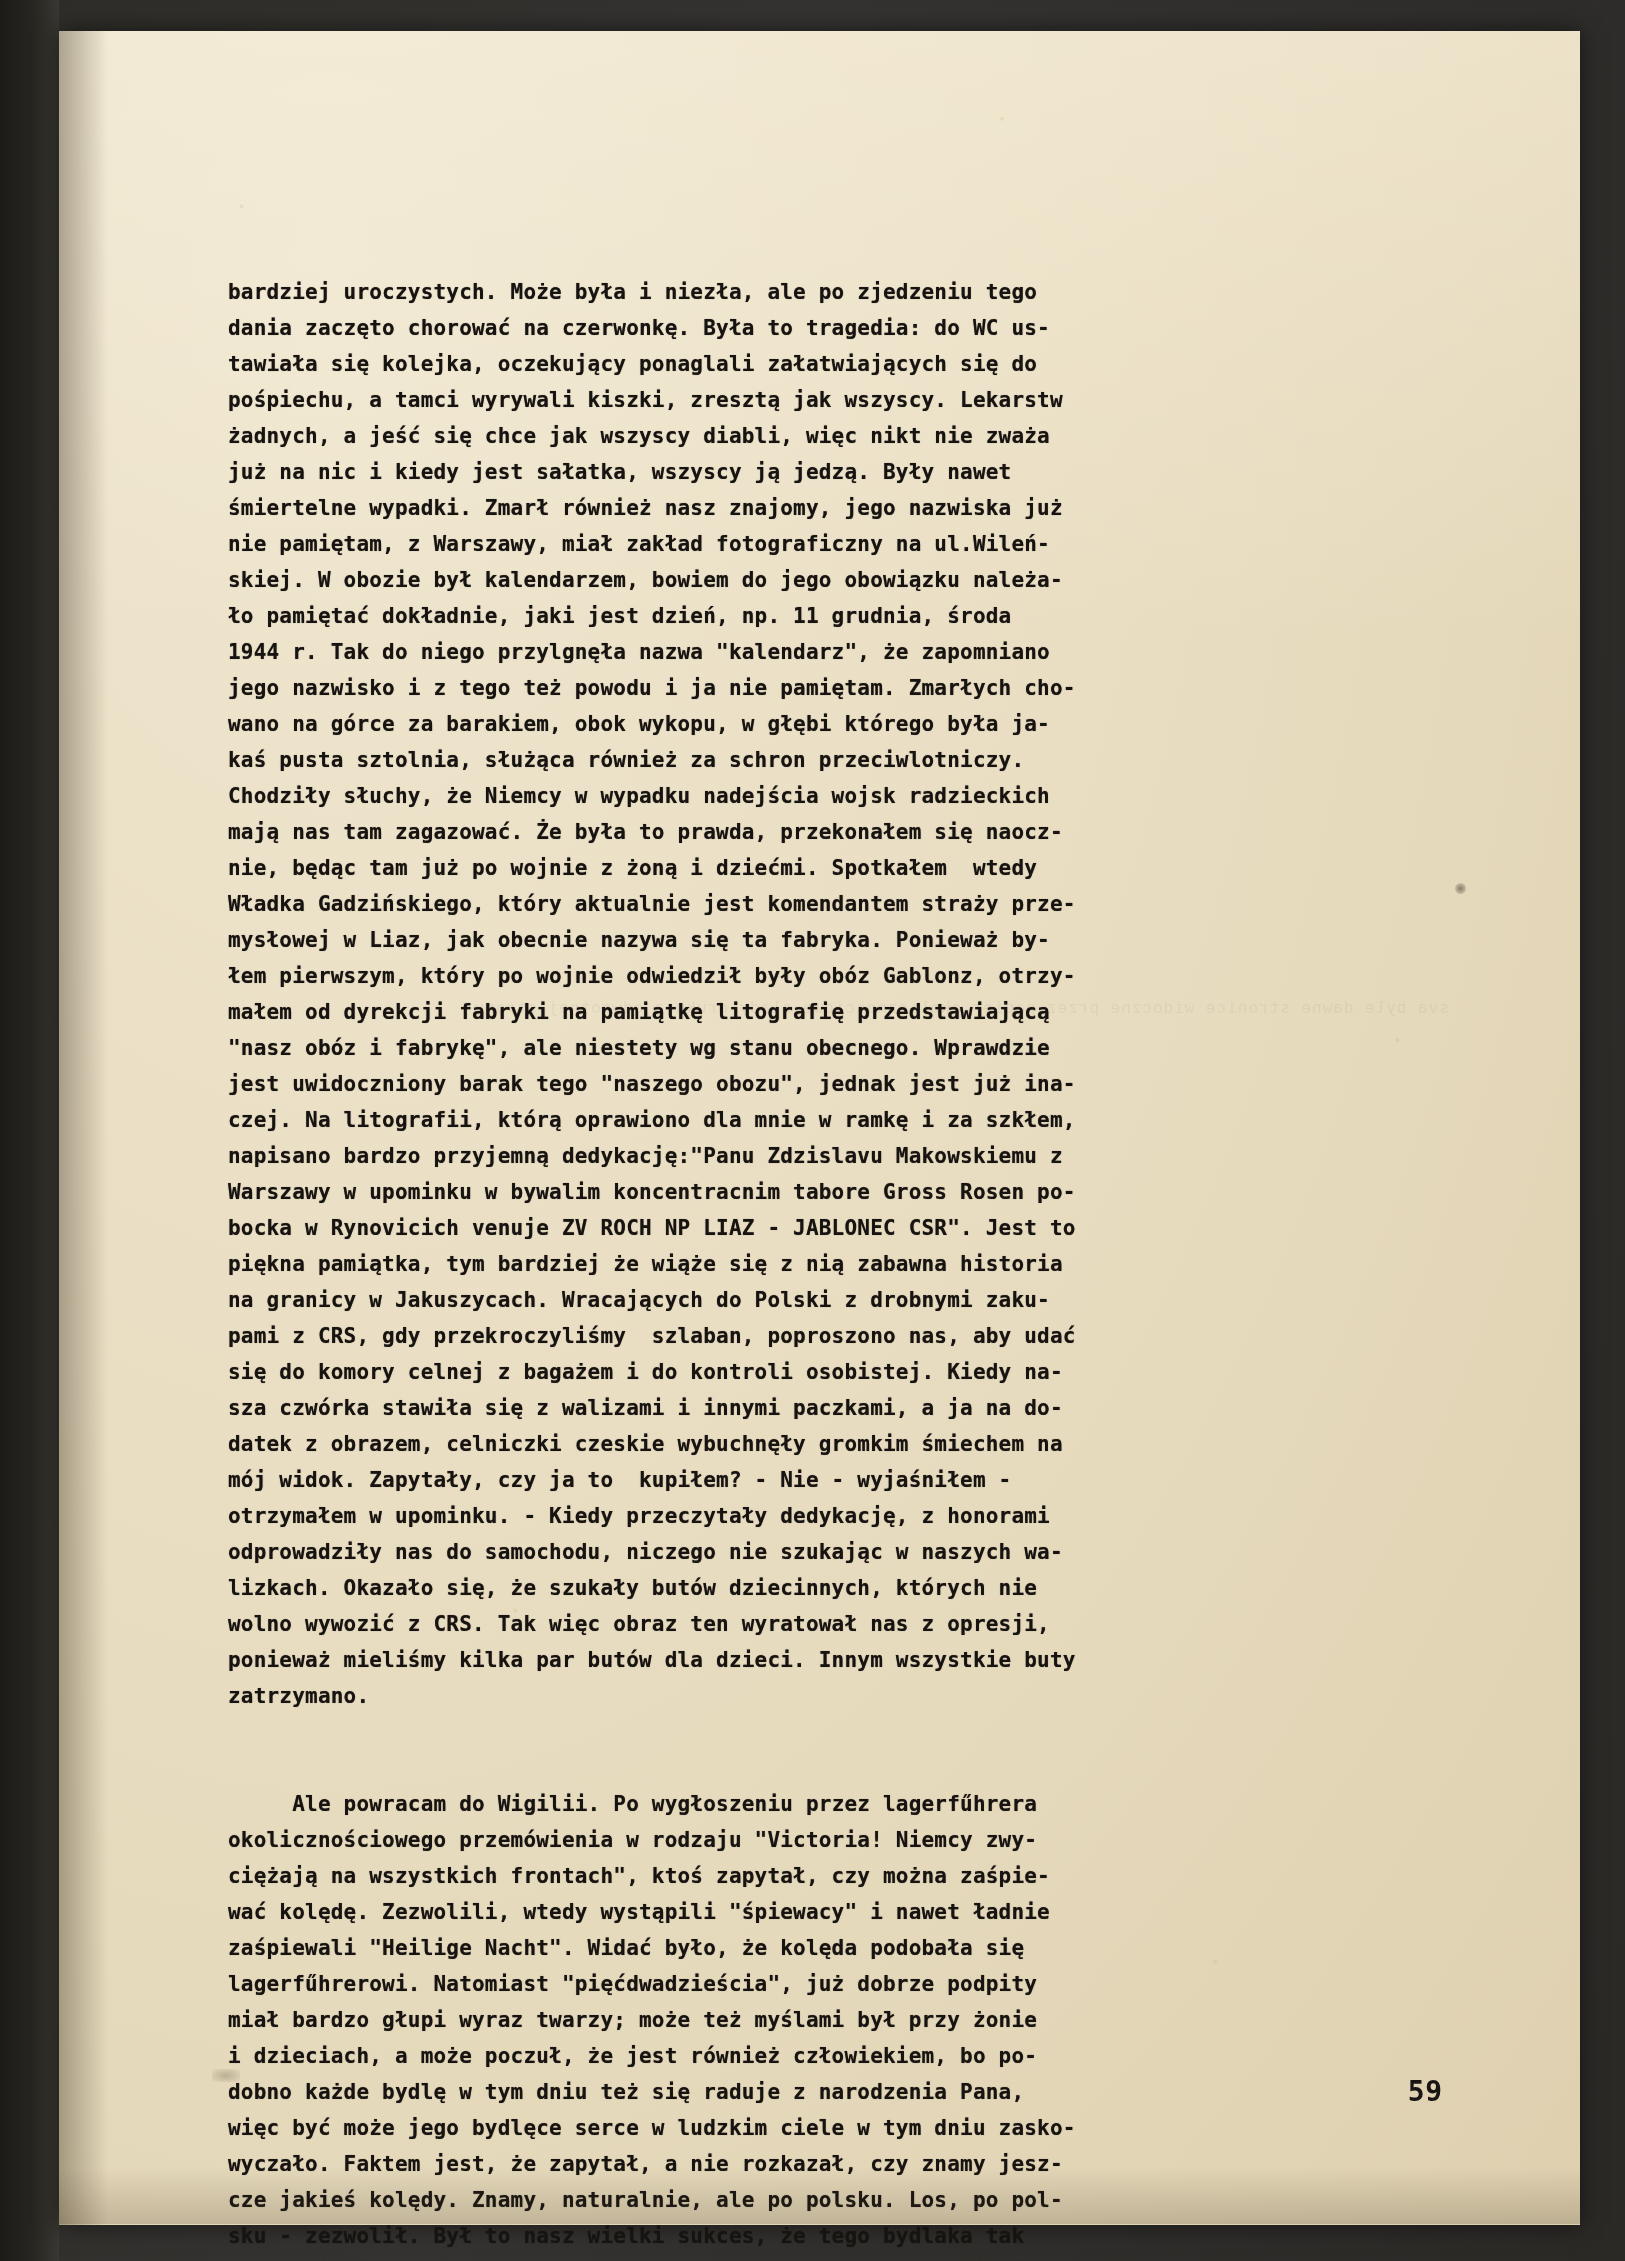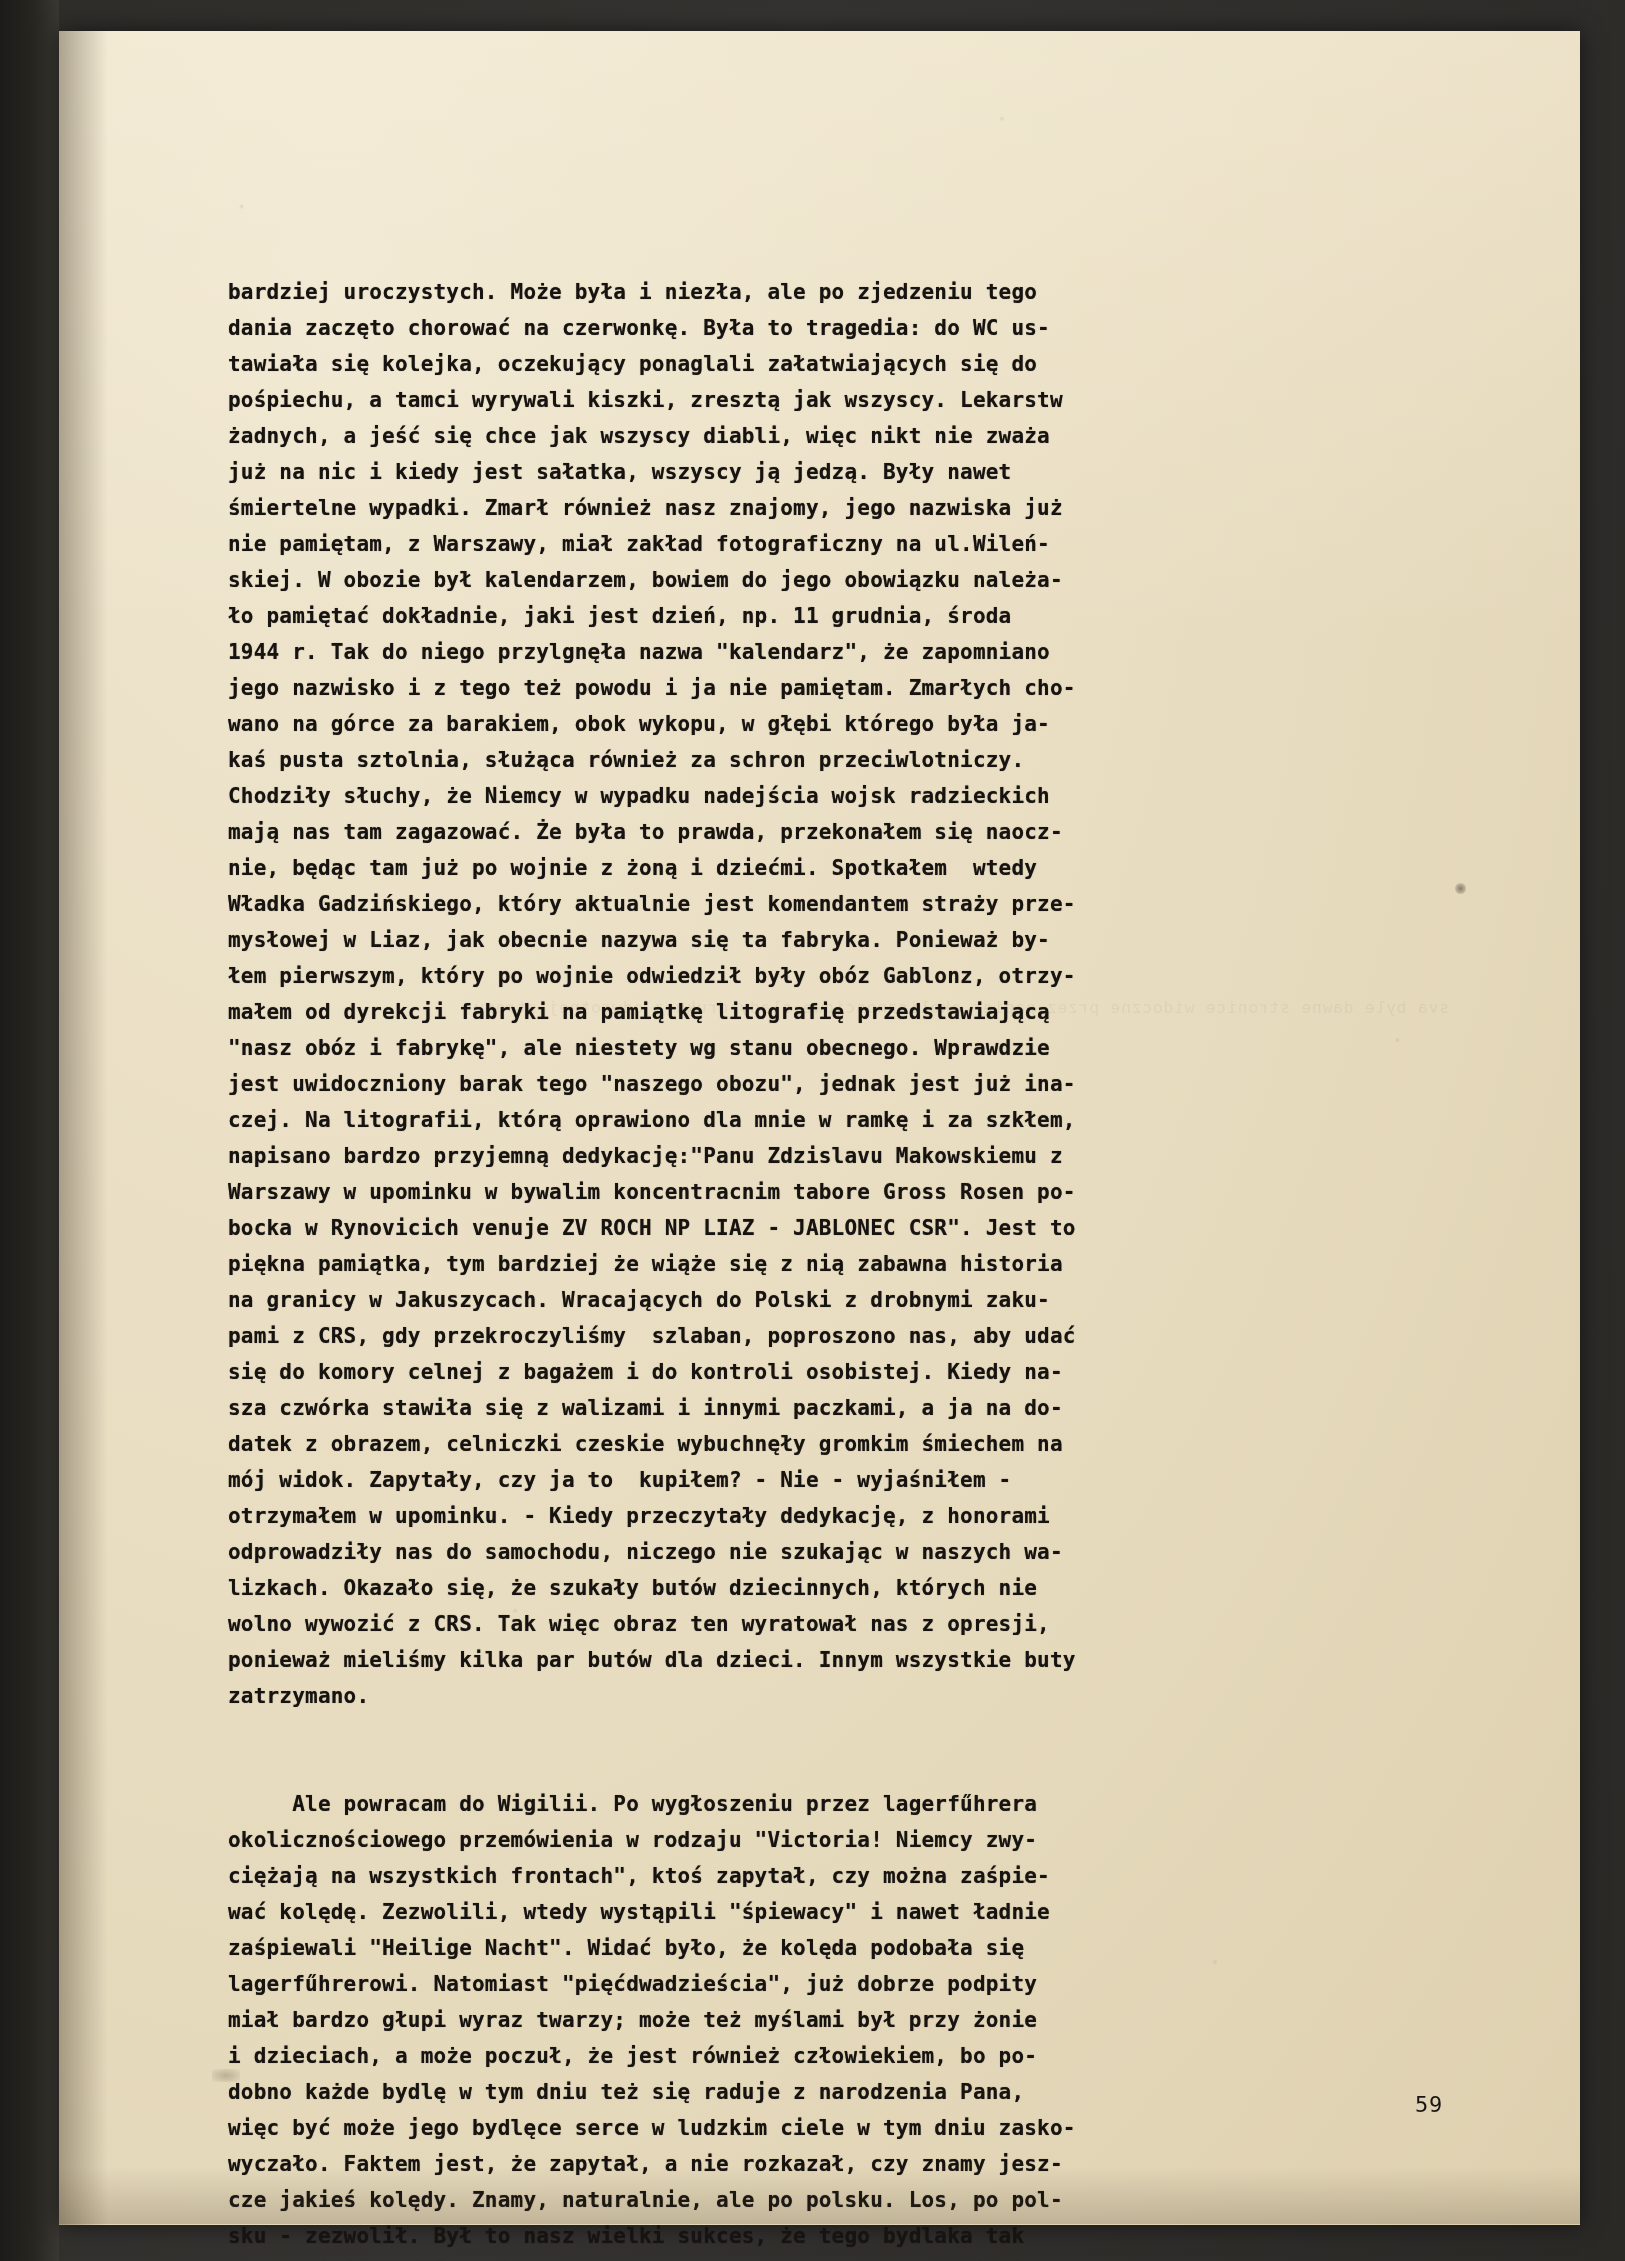--- a/index.html
+++ b/index.html
@@ -93,24 +93,24 @@
     white-space: pre-wrap;
   }
 
   .para + .para {
     margin-top: 0;
   }
 
   .page-number {
     position: absolute;
     right: 137px;
-    bottom: 108px;
+    bottom: 117px;
     color: #191512;
-    font-size: 22px;
-    font-weight: 400;
+    font-size: 28px;
+    font-weight: 700;
     letter-spacing: 0.8px;
   }
 
   
   .smudge-a {
     position: absolute;
     left: 153px;
     bottom: 143px;
     width: 28px;
     height: 13px;

